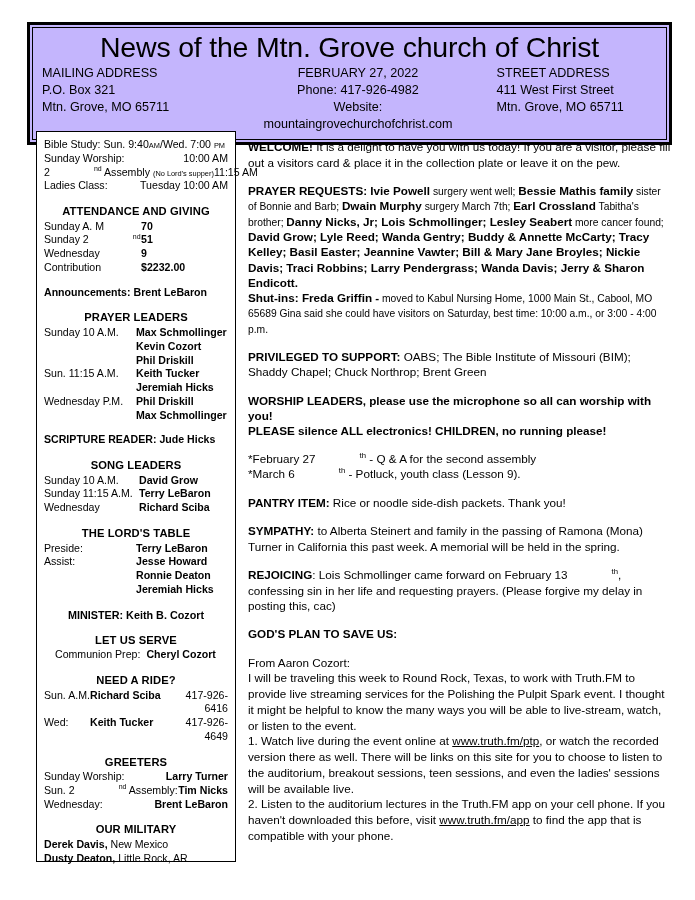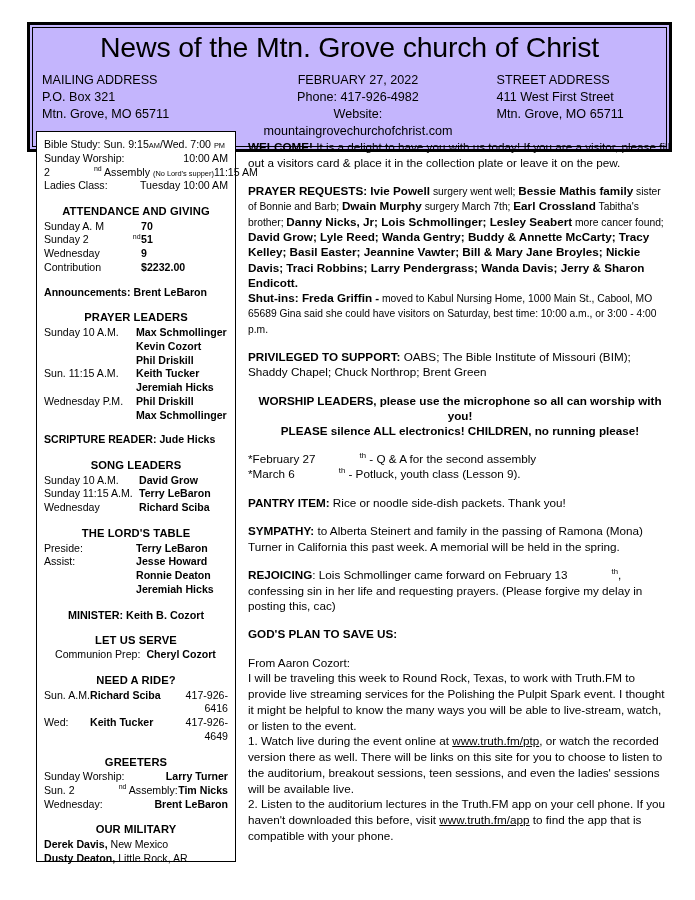--- a/index.html
+++ b/index.html
@@ -43,21 +43,21 @@
     font-size: 28.5px;
     text-align: center;
     letter-spacing: -0.2px;
     line-height: 1.12;
     white-space: nowrap;
     font-weight: 400;
   }
   .masthead-cols {
     display: flex;
     justify-content: space-between;
-    margin-top: 8px;
+    margin-top: 1px;
     font-size: 12.6px;
     line-height: 1.34;
     gap: 18px;
   }
   .mh-col-left { text-align: left; width: 32%; }
   .mh-col-mid  { text-align: center; width: 40%; }
   .mh-col-right{ text-align: right; width: 28%; }
   .mh-col-right > div { text-align: left; display: block; }
   .mh-col-right { padding-left: 6px; }
 
@@ -145,21 +145,21 @@
   }
   .rc-block { margin-bottom: 12.5px; }
   .rc-block:last-child { margin-bottom: 0; }
   .rc-block p { margin: 0; }
   .b { font-weight: bold; }
   .sm { font-size: 10.3px; }
   .u { text-decoration: underline; }
   .tight { line-height: 1.30; }
 
   .gods-plan-body { font-weight: bold; line-height: 1.345; }
-  .worship-leaders { font-weight: bold; line-height: 1.30; text-align: center; }
+  .worship-leaders { font-weight: bold; line-height: 1.30; }
   .upcoming-head { font-weight: bold; }
   .letter { line-height: 1.345; }
 </style>
 </head>
 <body>
 
 <div class="page">
 
   <div class="masthead">
     <div class="masthead-inner">
@@ -179,21 +179,21 @@
           <div>STREET ADDRESS</div>
           <div>411 West First Street</div>
           <div>Mtn. Grove, MO 65711</div>
         </div>
       </div>
     </div>
   </div>
 
   <div class="leftbox">
 
-    <div><span>Bible Study: Sun. 9:15</span><span class="tiny">AM</span><span>/Wed. 7:00 </span><span class="tiny">PM</span></div>
+    <div><span>Bible Study: Sun. 9:40</span><span class="tiny">AM</span><span>/Wed. 7:00 </span><span class="tiny">PM</span></div>
     <div class="row row-sched">
       <span class="lbl">Sunday Worship:</span>
       <span class="val" style="font-weight:400">10:00 AM</span>
     </div>
     <div class="row row-sched">
       <span class="lbl"><span>2</span><sup>nd</sup><span> Assembly</span> <span class="tiny">(No Lord's supper)</span></span>
       <span class="val" style="font-weight:400">11:15 AM</span>
     </div>
     <div class="row row-sched">
       <span class="lbl">Ladies Class:</span>

